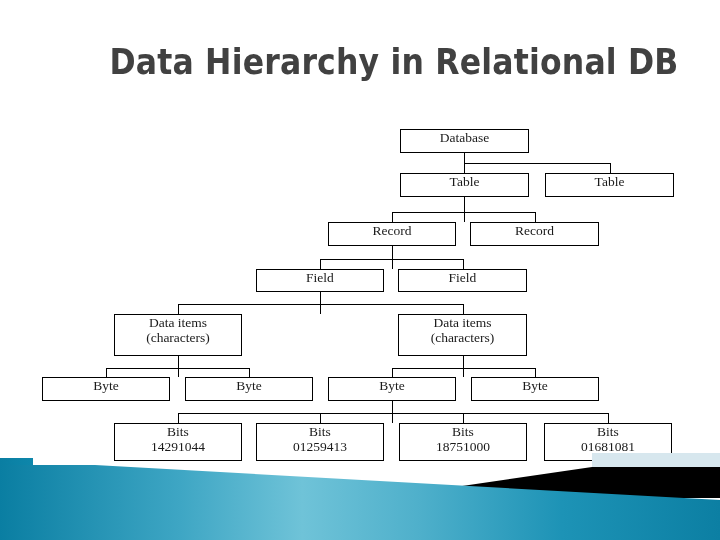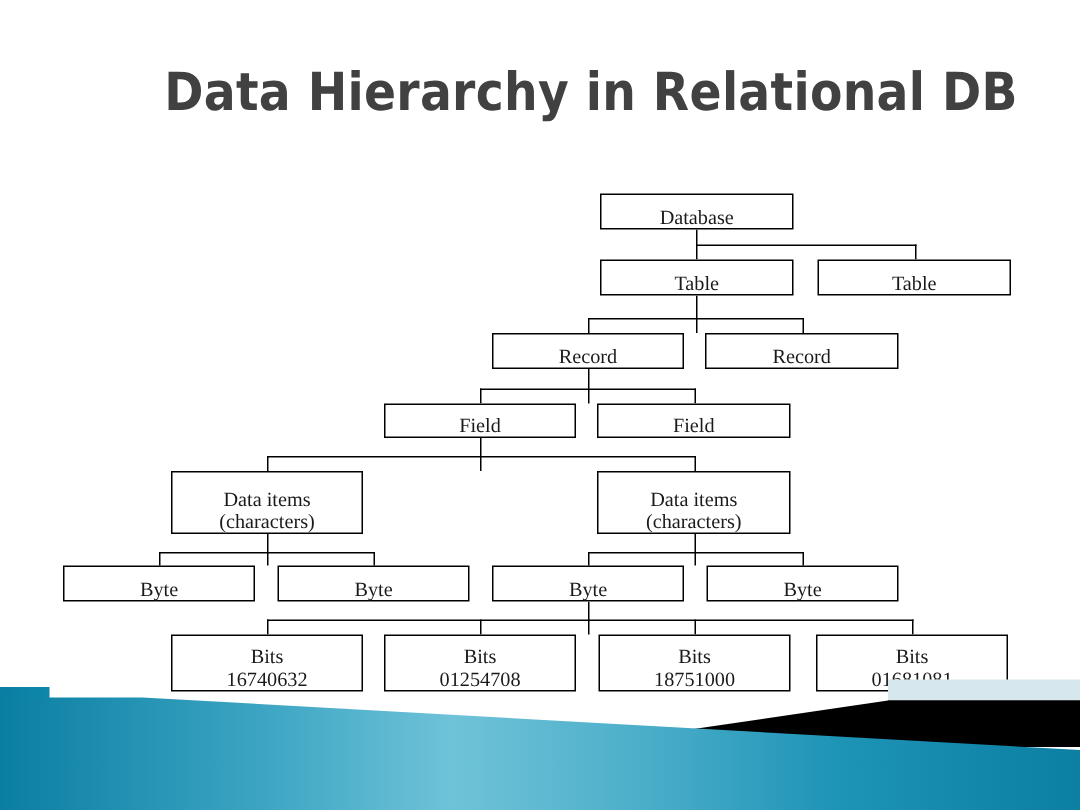--- a/index.html
+++ b/index.html
@@ -50,21 +50,21 @@
     box-sizing: border-box;
     border: 1.4px solid #000000;
     background: #ffffff;
     color: #1a1a1a;
     font-family: "Liberation Serif", "DejaVu Serif", serif;
     font-size: 13.5px;
     line-height: 15px;
     display: flex;
     flex-direction: column;
     align-items: center;
-    justify-content: flex-end;
+    justify-content: flex-start;
     text-align: center;
     z-index: 3;
   }
   .node .ln2 {
     display: block;
   }
   .connector {
     position: absolute;
     background: #000000;
     z-index: 1;
@@ -171,25 +171,25 @@
     </div>
     <div class="node" style="left:328px; top:377px; width:128px; height:24px;">
       <span>Byte</span>
     </div>
     <div class="node" style="left:471px; top:377px; width:128px; height:24px;">
       <span>Byte</span>
     </div>
 
     <div class="node" style="left:114px; top:423px; width:128px; height:38px;">
       <span>Bits</span>
-      <span class="ln2">16740632</span>
+      <span class="ln2">14291044</span>
     </div>
     <div class="node" style="left:256px; top:423px; width:128px; height:38px;">
       <span>Bits</span>
-      <span class="ln2">01254708</span>
+      <span class="ln2">01259413</span>
     </div>
     <div class="node" style="left:399px; top:423px; width:128px; height:38px;">
       <span>Bits</span>
       <span class="ln2">18751000</span>
     </div>
     <div class="node" style="left:544px; top:423px; width:128px; height:38px;">
       <span>Bits</span>
       <span class="ln2">01681081</span>
     </div>
 

